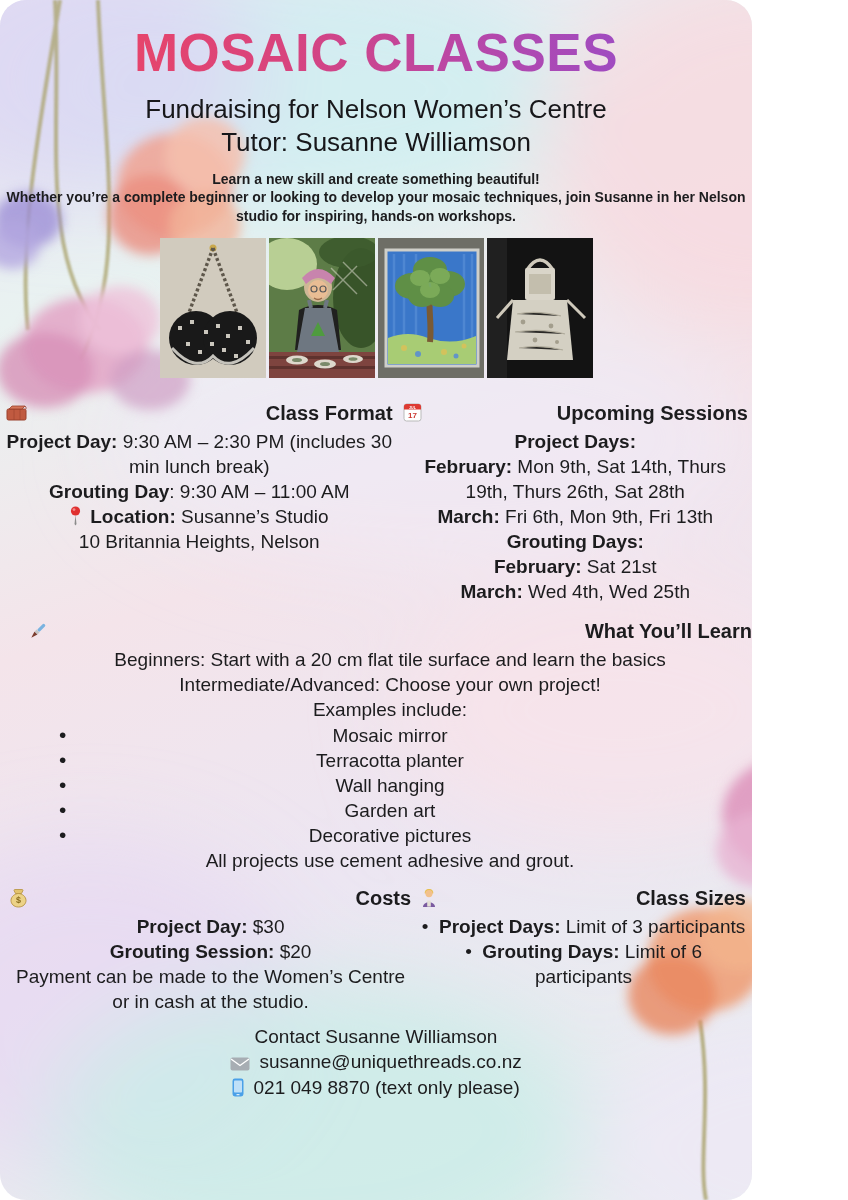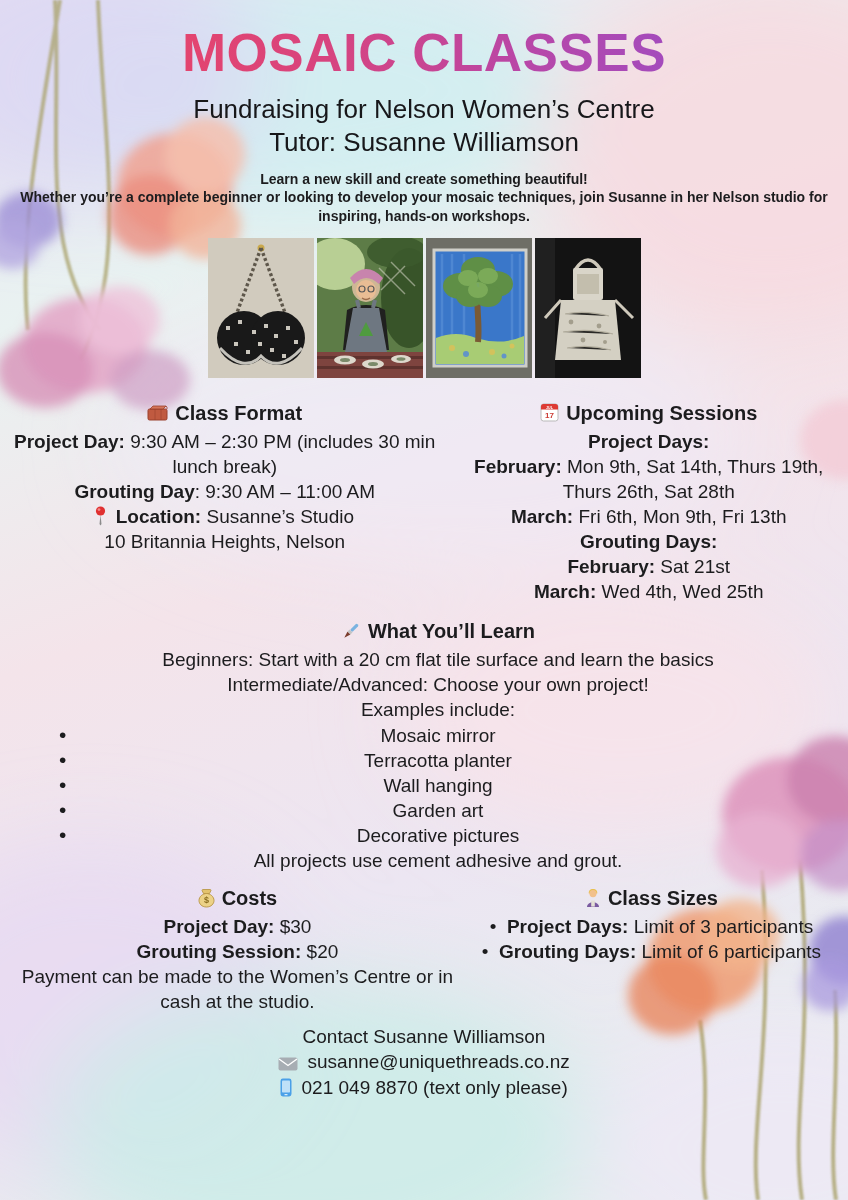--- a/index.html
+++ b/index.html
@@ -1,52 +1,52 @@
 <!DOCTYPE html>
 <html><head>
 <meta charset="utf-8">
 <style>
   * { margin:0; padding:0; box-sizing:border-box; }
   html,body { width:848px; }
   body { font-family:"Liberation Sans", sans-serif; color:#1c1c1e; }
-  .page { position:relative; width:848px; height:1200px; overflow:hidden;
-          background:linear-gradient(160deg,#e9e4f4 0%,#e9f2f1 22%,#f4e4ea 45%,#ece6f2 68%,#e6f0ee 100%); }
+  .page { position:relative; width:752px; height:1200px; overflow:hidden;
+          background:linear-gradient(160deg,#e9e4f4 0%,#e9f2f1 22%,#f4e4ea 45%,#ece6f2 68%,#e6f0ee 100%);border-radius:26px; }
   .bg-svg { position:absolute; inset:0; z-index:0; }
   .content { position:relative; z-index:1; padding-top:22px; }
 
   .title { text-align:center; font-size:53px; font-weight:800; letter-spacing:.5px;
            background:linear-gradient(90deg,#f2455c 0%,#d8447e 38%,#b847a8 62%,#8a4fd6 100%);
            -webkit-background-clip:text; background-clip:text; color:transparent; margin-bottom:10px; }
   .subtitle { text-align:center; font-size:26px; font-weight:400; line-height:1.28; color:#17171a; }
   .intro { text-align:center; font-weight:700; font-size:14px; line-height:1.34;
            max-width:812px; margin:10px auto 12px; }
 
   .photos { display:flex; gap:3px; width:433px; margin:0 auto 22px; }
   .photo { width:106px; height:140px; overflow:hidden; }
   .photo svg { display:block; }
 
   .line { font-size:19px; line-height:1.32; }
   b { font-weight:700; }
-  .sec-header { display:flex; align-items:center; justify-content:center; gap:7px;
+  .sec-header { display:flex; align-items:center; justify-content:space-between; gap:7px;
                 font-size:20px; font-weight:700; line-height:1.3; margin-bottom:3px; }
   .sec-header .icn { display:inline-flex; align-items:center; }
 
   .two-col { display:flex; margin-bottom:14px; }
   .col-l { width:53%; text-align:center; padding:0 6px; }
   .col-r { width:47%; text-align:center; padding:0 4px; }
   .inline-icn { display:inline-flex; vertical-align:-3px; margin-right:4px; }
 
   .learn { text-align:center; margin-bottom:12px;margin-left:28px; }
   .example-row { position:relative; text-align:center; font-size:19px; line-height:1.32; }
   .example-row .dot { position:absolute; left:31px; top:-2px; font-size:21px; }
   .note2 { max-width:822px; margin:0 auto; }
 
   .cost-row { display:flex; margin-bottom:10px; }
   .cost-l { width:56%; text-align:center; padding:0 10px; }
-  .cost-r { width:44%; text-align:center; padding-right:20px; }
+  .cost-r { width:44%; text-align:center; padding-right:6px; }
 
   .bookings { text-align:center; }
 </style>
 </head>
 <body>
 
 <div class="page">
 
   <svg class="bg-svg" width="848" height="1200" viewBox="0 0 848 1200">
     <defs>

